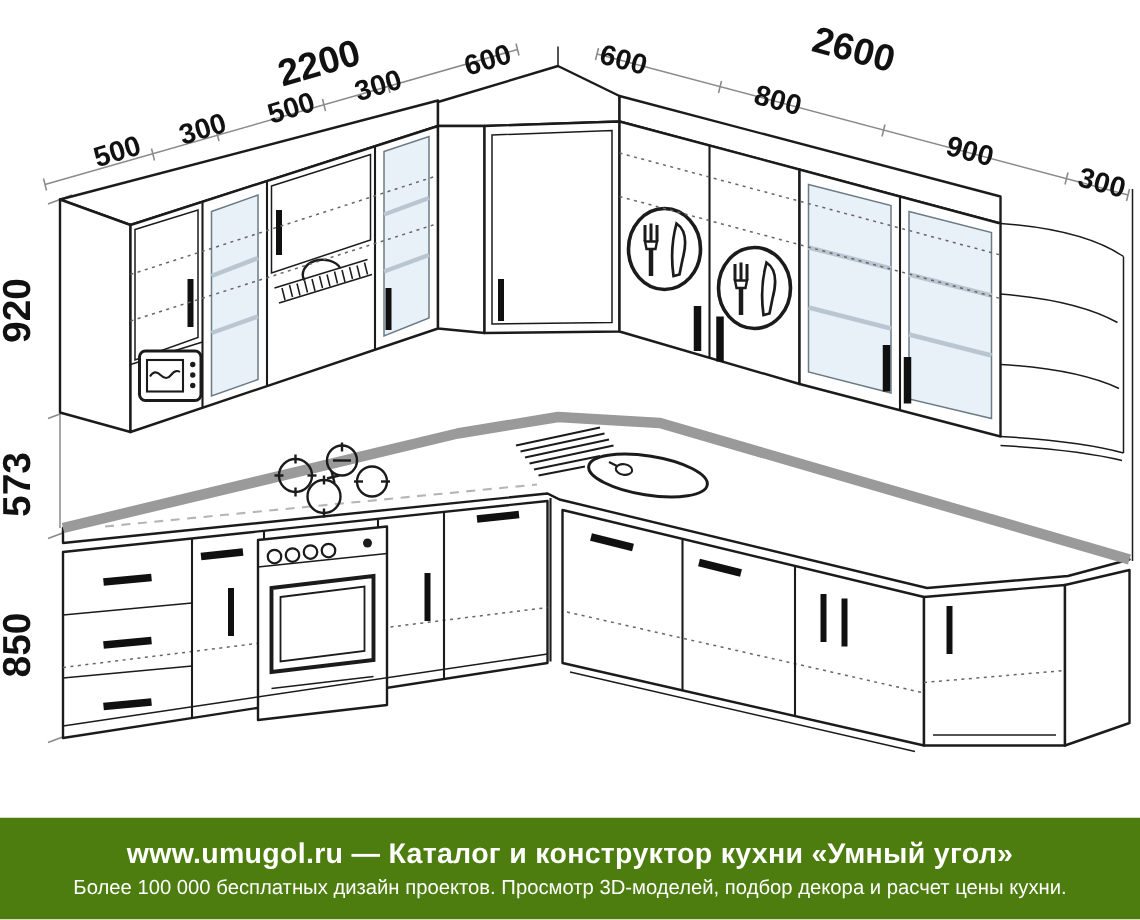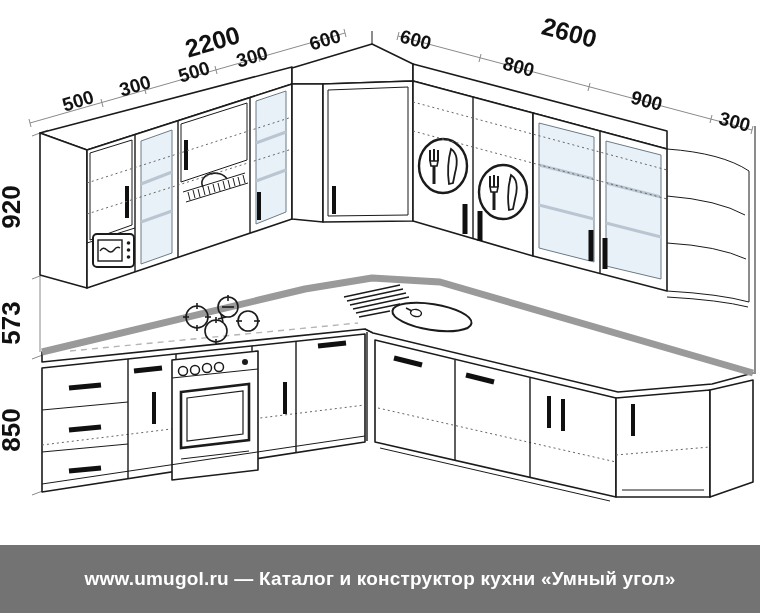--- a/index.html
+++ b/index.html
@@ -271,15 +271,16 @@
     <line class="handle" x1="466" y1="375" x2="494" y2="382"></line>
     <line class="handle-thin" x1="549" y1="396" x2="549" y2="428"></line>
     <line class="handle-thin" x1="563" y1="399" x2="563" y2="431"></line>
     <line class="handle-thin" x1="633" y1="404" x2="633" y2="436"></line>
     <line class="thin" x1="380" y1="448" x2="610" y2="501"></line>
     <line class="thin" x1="622" y1="490" x2="704" y2="490"></line>
   </g>
 </svg>
 </div>
 
-<div class="footer" style="background: #737373;">
+<div class="footer" style="background: #4d7c0f;">
   <div class="title">www.umugol.ru  —  Каталог и конструктор кухни «Умный угол»</div>
+  <div class="subtitle">Более 100 000 бесплатных дизайн проектов. Просмотр 3D-моделей, подбор декора и расчет цены кухни.</div>
 </div>
 
 </body></html>

